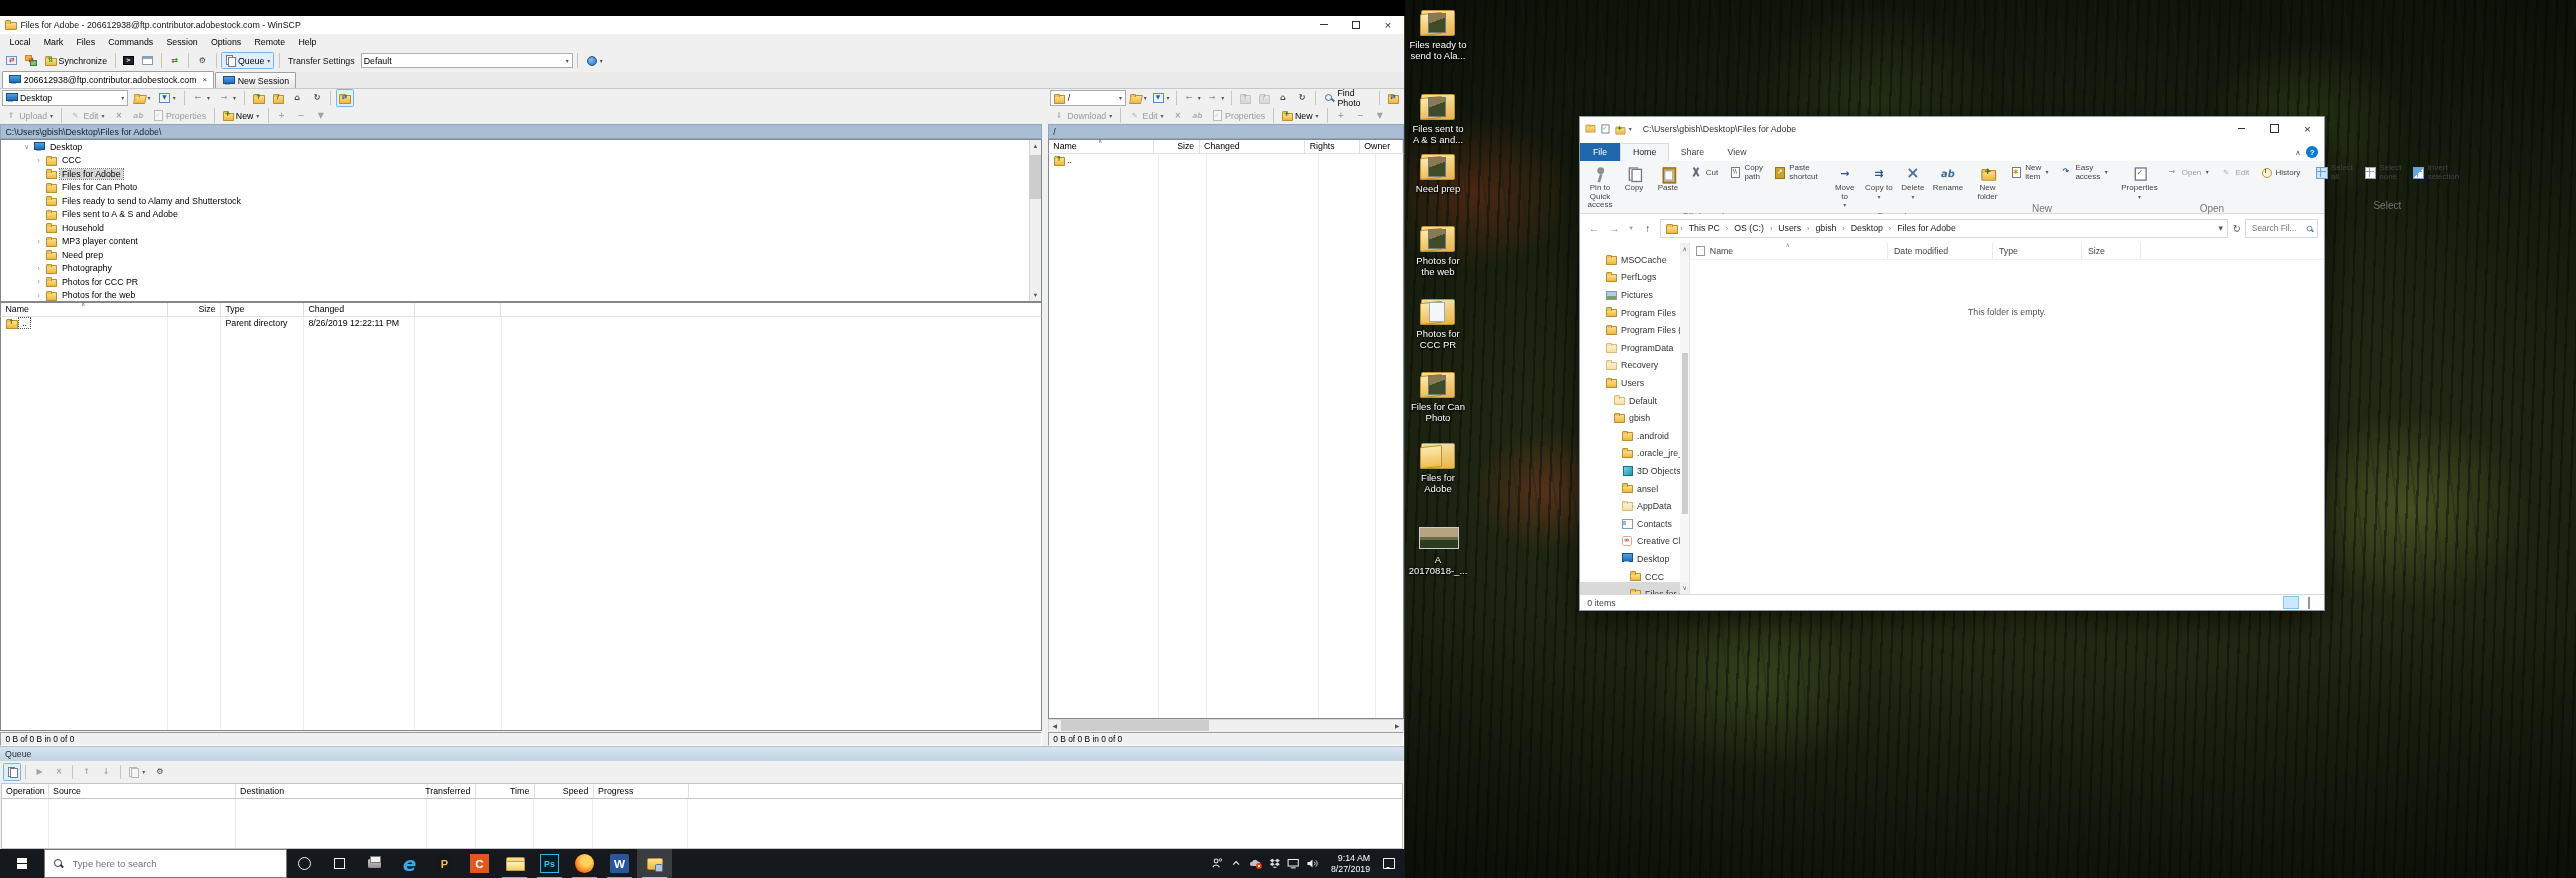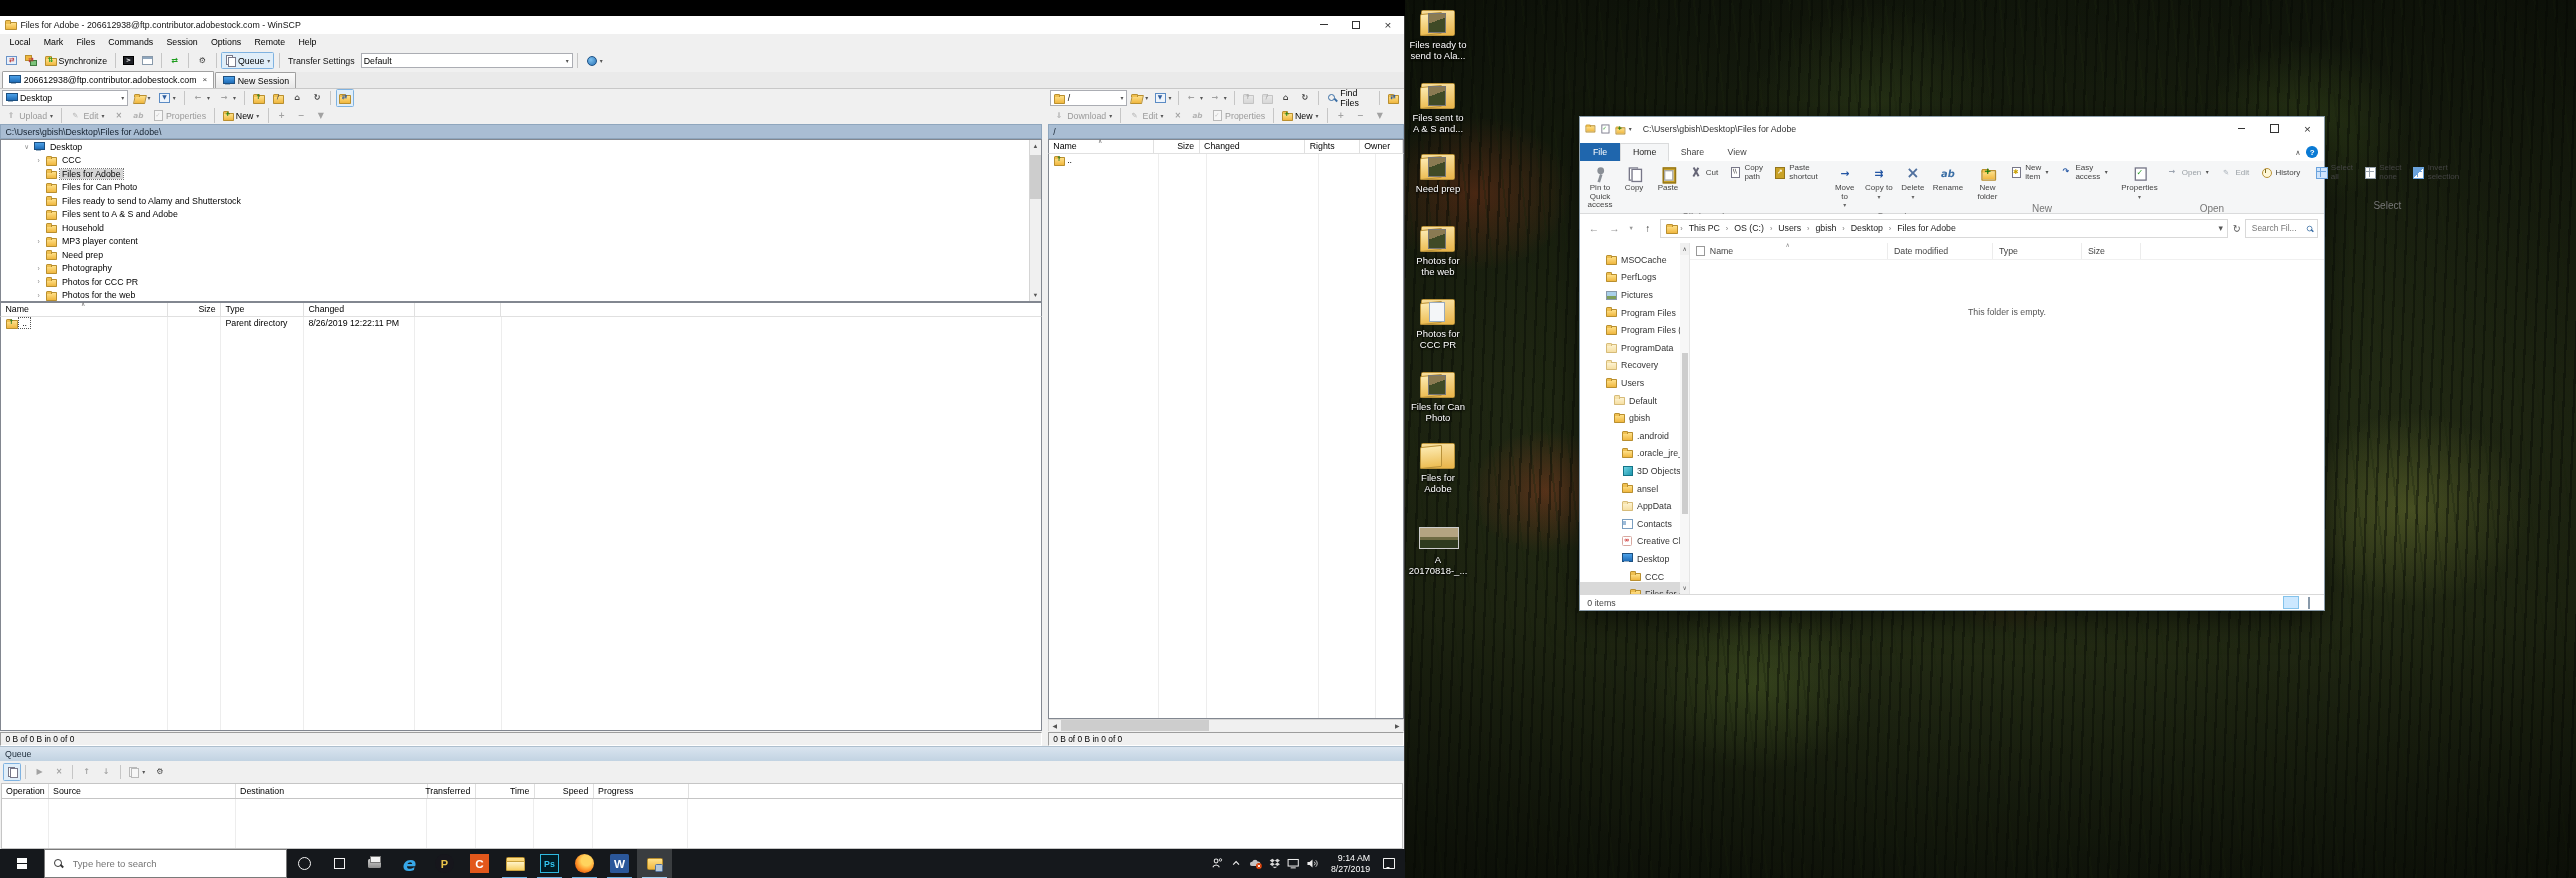--- a/index.html
+++ b/index.html
@@ -294,21 +294,21 @@
 <div id="screen">
   <div id="wall"></div>
   <div id="desktop-icons">
       <div class="dicon" style="top: 5.9px;">
         <div class="dk dk-folder-photos">
           <span class="flap"></span>
         </div>
         <div>Files ready to</div>
         <div>send to Ala...</div>
       </div>
-      <div class="dicon" style="top: 79px;">
+      <div class="dicon" style="top: 90px;">
         <div class="dk dk-folder-photos">
           <span class="flap"></span>
         </div>
         <div>Files sent to</div>
         <div>A &amp; S and...</div>
       </div>
       <div class="dicon" style="top: 150px;">
         <div class="dk dk-folder-photos">
           <span class="flap"></span>
         </div>
@@ -713,21 +713,21 @@
               </span>
             </div>
             <div class="tb-btn">
               <span class="ic ic-refresh">
                 <span class="ic-glyphover">↻</span>
               </span>
             </div>
             <div class="tb-sep"></div>
             <div class="tb-btn">
               <span class="ic ic-search"></span>
-              <span class="tb-lbl">Find Files</span>
+              <span class="tb-lbl">Find Photo</span>
             </div>
             <div class="tb-sep"></div>
             <div class="tb-btn">
               <span class="ic ic-sync-browsing icf">
                 <span class="ic-glyphover">⇄</span>
               </span>
             </div>
           </div>
         <div class="ptb" id="ws-rtb2">
             <div class="tb-btn disabled">

